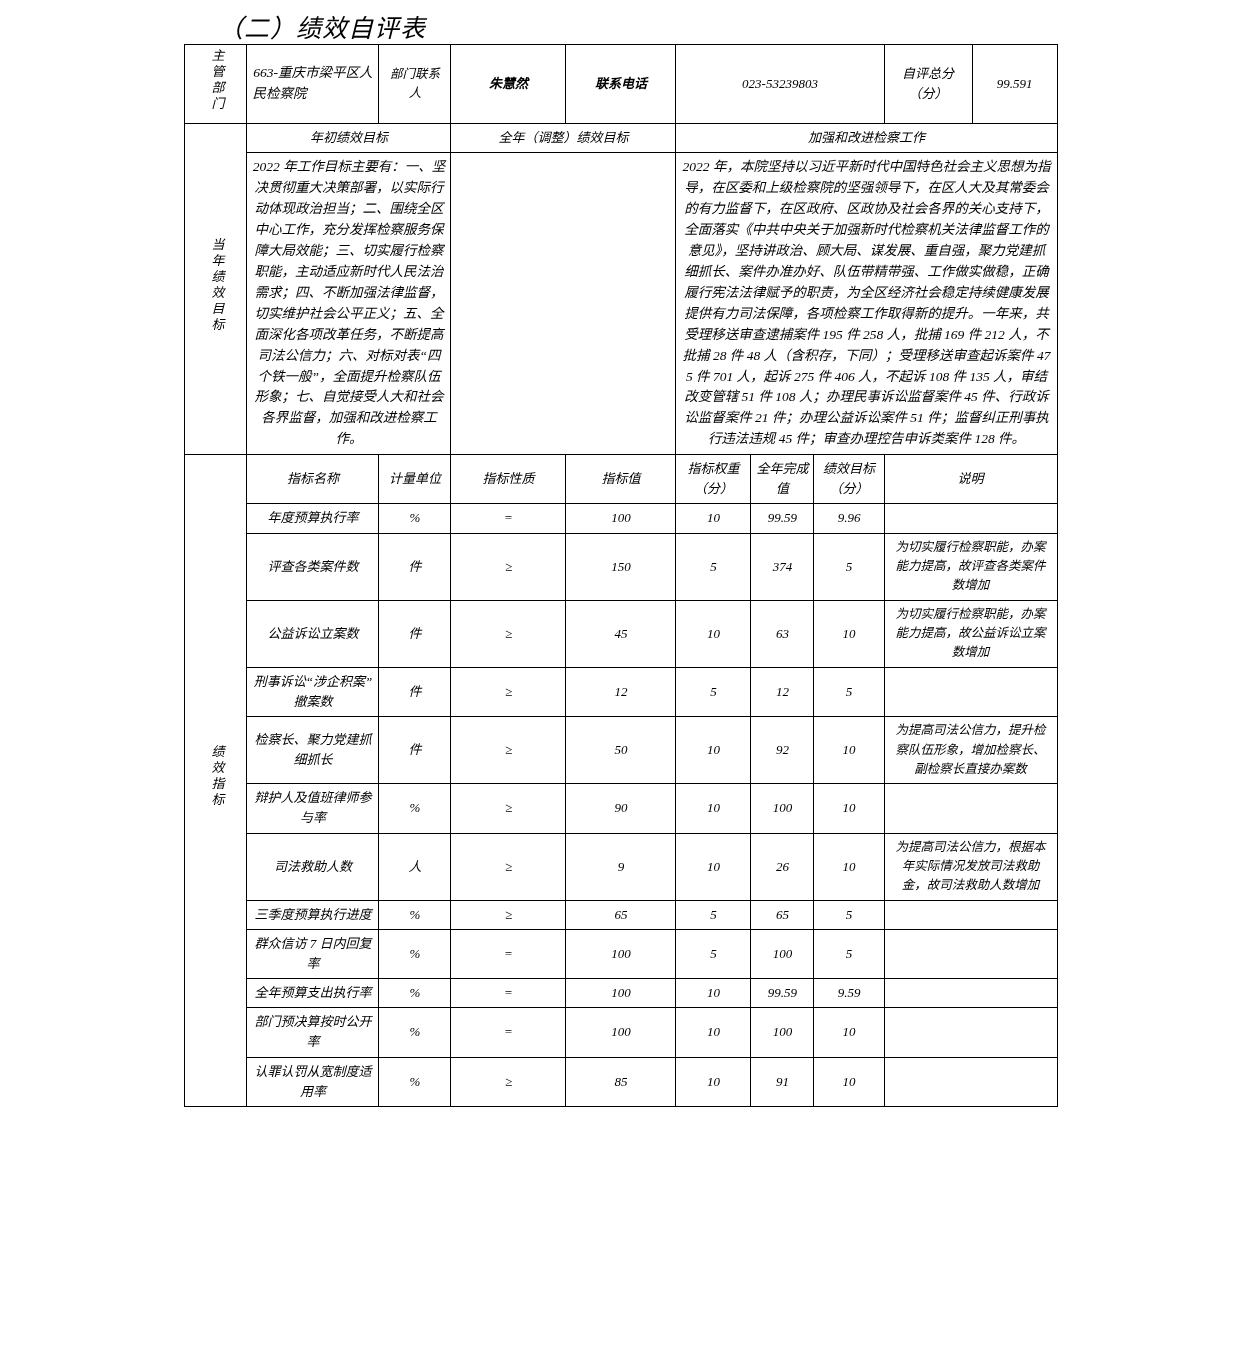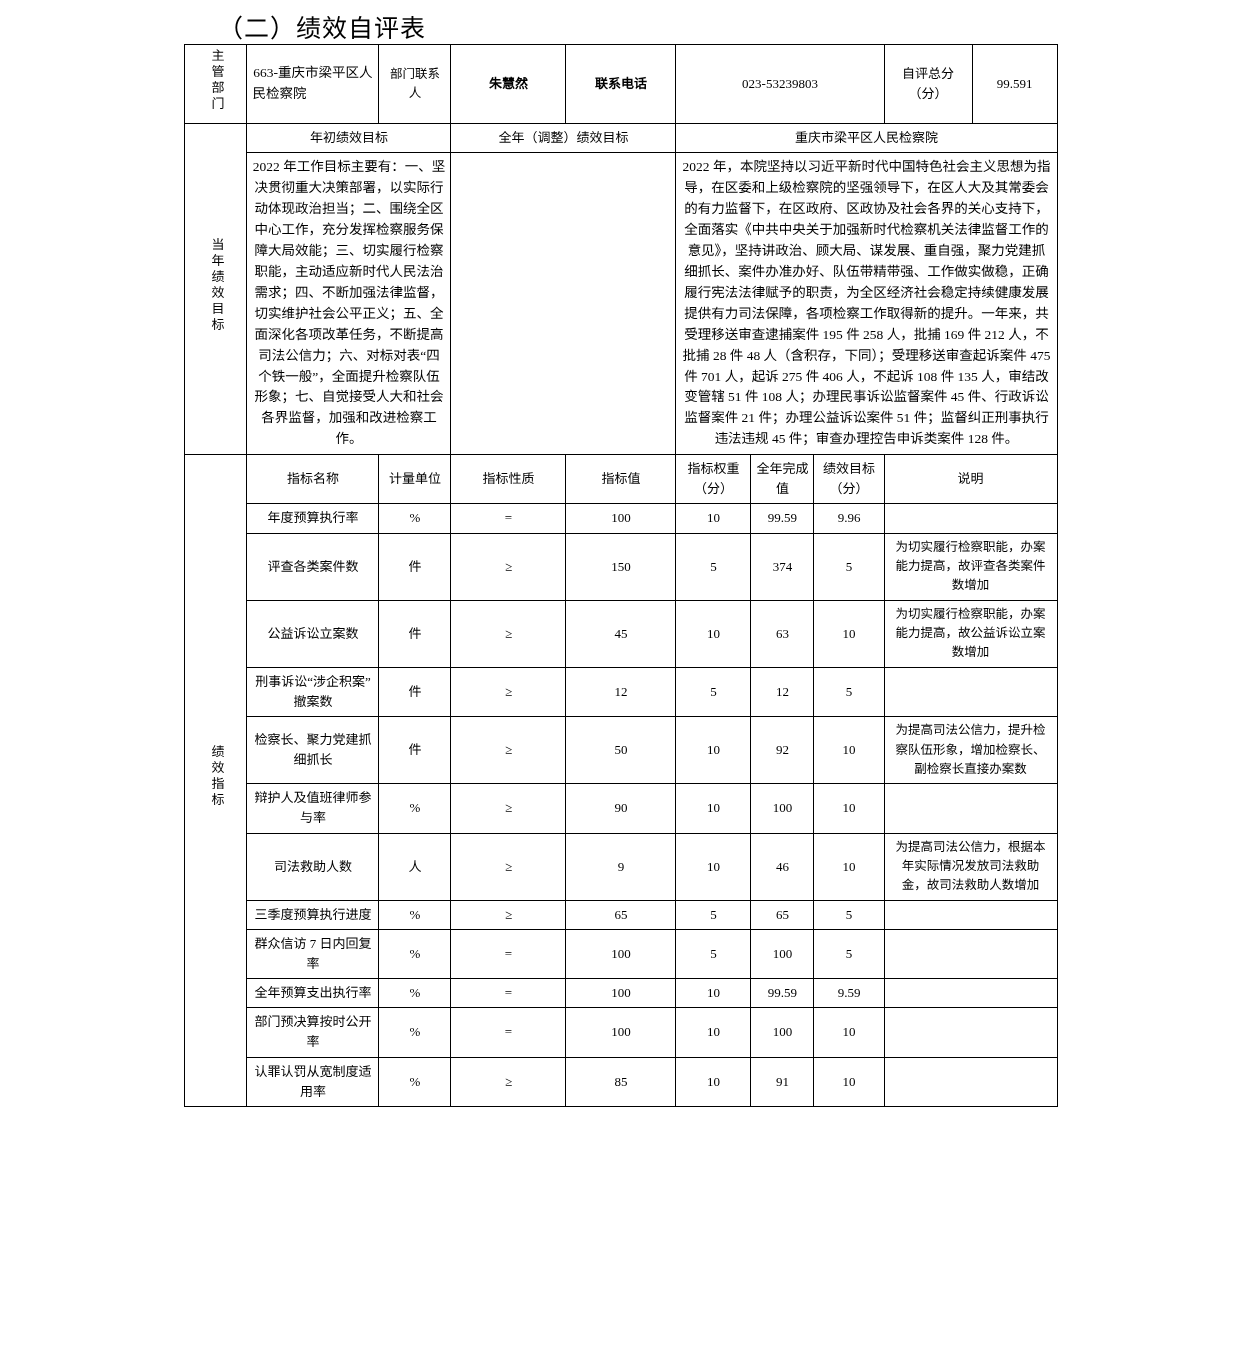--- a/index.html
+++ b/index.html
@@ -12,20 +12,21 @@
     min-height: 1364px;
     font-family: "Liberation Serif", "DejaVu Serif", serif;
     color: #000;
     -webkit-font-smoothing: antialiased;
   }
   .page {
     position: relative;
     width: 1242px;
     box-sizing: border-box;
     padding: 0 0 20px 0;
+    font-style: italic;
   }
   .section-heading {
     font-size: 25px;
     letter-spacing: 1px;
     margin: 8px 0 0 218px;
     font-family: "Liberation Serif", "DejaVu Serif", serif;
     font-weight: normal;
   }
   .doc-title {
     text-align: center;
@@ -120,21 +121,21 @@
       <td class="bold">联系电话</td>
       <td colspan="3">023-53239803</td>
       <td>自评总分（分）</td>
       <td>99.591</td>
     </tr>
 
     <tr>
       <td rowspan="2"><span class="vert">当年绩效目标</span></td>
       <td colspan="2">年初绩效目标</td>
       <td colspan="2">全年（调整）绩效目标</td>
-      <td colspan="5">重庆市梁平区人民检察院</td>
+      <td colspan="5">加强和改进检察工作</td>
     </tr>
 
     <tr>
       <td colspan="2" class="cell-just">2022 年工作目标主要有：一、坚决贯彻重大决策部署，以实际行动体现政治担当；二、围绕全区中心工作，充分发挥检察服务保障大局效能；三、切实履行检察职能，主动适应新时代人民法治需求；四、不断加强法律监督，切实维护社会公平正义；五、全面深化各项改革任务，不断提高司法公信力；六、对标对表“四个铁一般”，全面提升检察队伍形象；七、自觉接受人大和社会各界监督，加强和改进检察工作。</td>
       <td colspan="2" class="cell-just"></td>
       <td colspan="5" class="cell-just">2022 年，本院坚持以习近平新时代中国特色社会主义思想为指导，在区委和上级检察院的坚强领导下，在区人大及其常委会的有力监督下，在区政府、区政协及社会各界的关心支持下，全面落实《中共中央关于加强新时代检察机关法律监督工作的意见》，坚持讲政治、顾大局、谋发展、重自强，聚力党建抓细抓长、案件办准办好、队伍带精带强、工作做实做稳，正确履行宪法法律赋予的职责，为全区经济社会稳定持续健康发展提供有力司法保障，各项检察工作取得新的提升。一年来，共受理移送审查逮捕案件 195 件 258 人，批捕 169 件 212 人，不批捕 28 件 48 人（含积存，下同）；受理移送审查起诉案件 475 件 701 人，起诉 275 件 406 人，不起诉 108 件 135 人，审结改变管辖 51 件 108 人；办理民事诉讼监督案件 45 件、行政诉讼监督案件 21 件；办理公益诉讼案件 51 件；监督纠正刑事执行违法违规 45 件；审查办理控告申诉类案件 128 件。</td>
     </tr>
 
     <tr class="head-row">
       <td rowspan="13"><span class="vert">绩效指标</span></td>
@@ -213,21 +214,21 @@
       <td>10</td>
       <td colspan="2" class="note-cell"></td>
     </tr>
 
     <tr>
       <td class="indicator-name">司法救助人数</td>
       <td>人</td>
       <td>≥</td>
       <td>9</td>
       <td>10</td>
-      <td>46</td>
+      <td>26</td>
       <td>10</td>
       <td colspan="2" class="note-cell">为提高司法公信力，根据本年实际情况发放司法救助金，故司法救助人数增加</td>
     </tr>
 
     <tr>
       <td class="indicator-name">三季度预算执行进度</td>
       <td>%</td>
       <td>≥</td>
       <td>65</td>
       <td>5</td>

